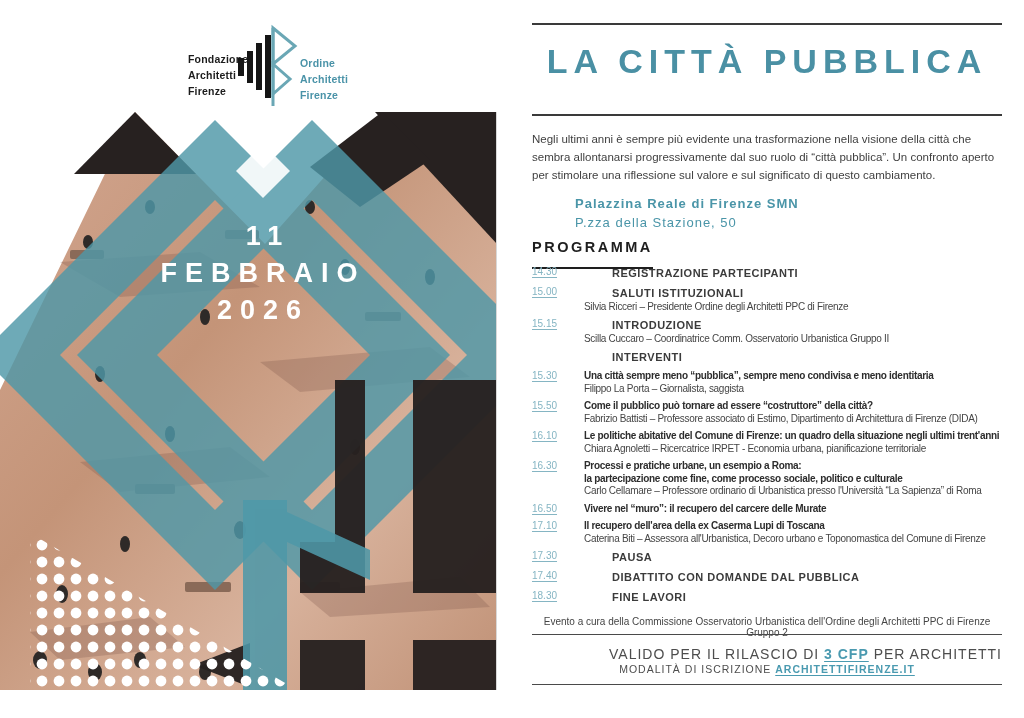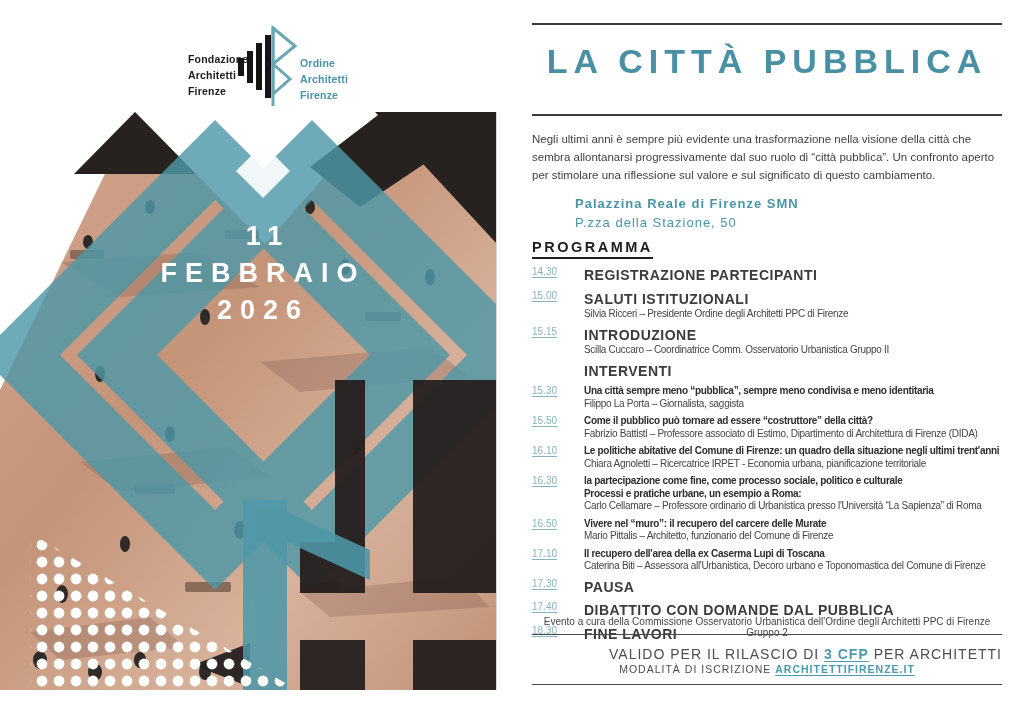--- a/index.html
+++ b/index.html
@@ -29,29 +29,29 @@
   .page-title{
     top:42px;text-align:center;color:#4a90a4;font-weight:bold;
     font-size:34px;letter-spacing:6px;white-space:nowrap;
   }
   .intro{top:131px;font-size:11.5px;line-height:1.55;color:#3f3f3f;}
   .venue{top:195px;color:#4a95a8;font-size:13px;line-height:1.45;letter-spacing:1px;margin-left:43px;}
   .venue .v1{font-weight:bold;}
   .prog-head{
     top:239px;font-size:14.5px;font-weight:bold;color:#1e1e1e;letter-spacing:2.5px;
   }
-  .prog-head span{display:inline-block;border-bottom:2.5px solid #1e1e1e;padding-bottom:2px;}
+  .prog-head span{display:inline-block;border-bottom:2.5px solid #1e1e1e;padding-bottom:12px;}
   .prog-list{top:266px;}
   .prog-row{display:flex;margin-bottom:5px;}
   .prog-time{
     flex:0 0 30px;margin-right:22px;font-size:10px;color:#85b5c3;
     text-decoration:underline;text-underline-offset:2px;line-height:1.25;
   }
   .prog-body{flex:1;line-height:1.25;}
-  .caps-title{font-size:14px;font-weight:bold;letter-spacing:.5px;color:#3b3b3b;padding-top:1px;}
+  .caps-title{font-size:11px;font-weight:bold;letter-spacing:.5px;color:#3b3b3b;padding-top:1px;margin-left:28px;}
   .talk-title{font-size:10px;font-weight:bold;color:#2d2d2d;letter-spacing:-.3px;white-space:nowrap;}
   .speaker{font-size:10px;color:#454545;letter-spacing:-.3px;white-space:nowrap;}
 
   .credit{top:616px;text-align:center;font-size:10px;color:#454545;}
   .rule-a{top:634px;}
   .cfp-line{top:646px;text-align:right;font-size:14px;letter-spacing:1px;color:#4d4d4d;}
   .reg-line{top:663px;text-align:center;font-size:10.5px;letter-spacing:1px;color:#4d4d4d;}
   .tlink{color:#4a9ab0;text-decoration:underline;text-underline-offset:2px;font-weight:bold;cursor:pointer;}
   .rule-b{top:684px;}
 </style>
@@ -246,31 +246,30 @@
     <div class="prog-time">16.10</div>
     <div class="prog-body">
       <div class="talk-title">Le politiche abitative del Comune di Firenze: un quadro della situazione negli ultimi trent'anni</div>
       <div class="speaker">Chiara Agnoletti – Ricercatrice IRPET - Economia urbana, pianificazione territoriale</div>
     </div>
   </div>
 
   <div class="prog-row">
     <div class="prog-time">16.30</div>
     <div class="prog-body">
+      <div class="talk-title">Processi e pratiche urbane, un esempio a Roma:</div>
       <div class="talk-title">la partecipazione come fine, come processo sociale, politico e culturale</div>
-      <div class="talk-title">Processi e pratiche urbane, un esempio a Roma:</div>
       <div class="speaker">Carlo Cellamare – Professore ordinario di Urbanistica presso l'Università “La Sapienza” di Roma</div>
     </div>
   </div>
 
   <div class="prog-row">
     <div class="prog-time">16.50</div>
     <div class="prog-body">
       <div class="talk-title">Vivere nel “muro”: il recupero del carcere delle Murate</div>
-      <div class="speaker">Mario Pittalis – Architetto, funzionario del Comune di Firenze</div>
     </div>
   </div>
 
   <div class="prog-row">
     <div class="prog-time">17.10</div>
     <div class="prog-body">
       <div class="talk-title">Il recupero dell'area della ex Caserma Lupi di Toscana</div>
       <div class="speaker">Caterina Biti – Assessora all'Urbanistica, Decoro urbano e Toponomastica del Comune di Firenze</div>
     </div>
   </div>

